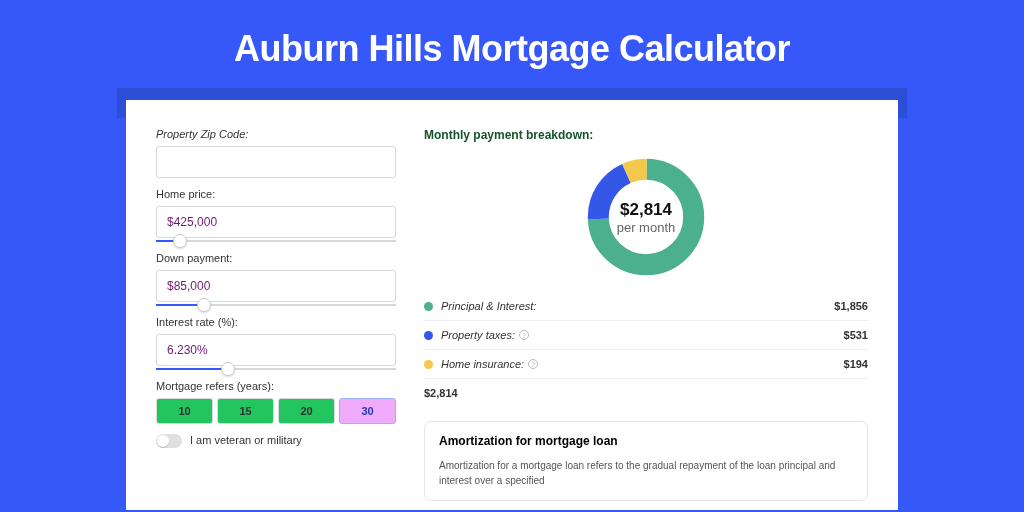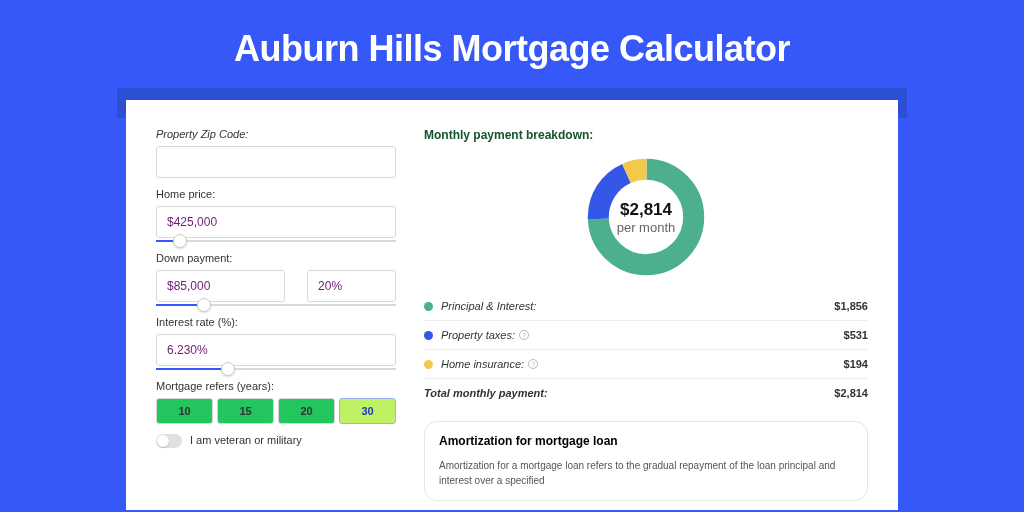--- a/index.html
+++ b/index.html
@@ -95,21 +95,21 @@
     background: #22c55e;
     font-size: 11px;
     padding: 6px 0;
     text-align: center;
     border-radius: 3px;
     cursor: pointer;
     font-weight: 600;
     color: #333;
   }
   .period-btn.active {
-    background: #bef264;
+    background: #f0abfc;
     border-color: #98b1fa;
     color: #1f3bb3;
   }
   .toggle-row {
     display: flex;
     align-items: flex-start;
     gap: 8px;
     margin-top: 10px;
   }
   .toggle {
@@ -189,21 +189,21 @@
     border: 1px solid #bbb;
     border-radius: 50%;
     font-size: 7px;
     color: #bbb;
     display: inline-flex;
     align-items: center;
     justify-content: center;
   }
   .amort-box {
     border: 1px solid #e5e5e5;
-    border-radius: 13px;
+    border-radius: 7px;
     margin-top: 14px;
     padding: 12px 14px;
   }
   .amort-title {
     font-size: 12px;
     font-weight: 700;
     margin-bottom: 10px;
   }
   .amort-text {
     font-size: 10px;
@@ -226,21 +226,20 @@
     <div class="field-label">Home price:</div>
     <input class="text-input" value="$425,000" style="">
     <div class="slider-track">
       <div class="slider-fill" style="width:10%"></div>
       <div class="slider-thumb" style="left:10%"></div>
     </div>
 
     <div class="field-label">Down payment:</div>
     <div class="row2">
       <input class="text-input" value="$85,000" style="">
-      <input class="text-input" value="20%" style="">
     </div>
     <div class="slider-track">
       <div class="slider-fill" style="width:20%"></div>
       <div class="slider-thumb" style="left:20%"></div>
     </div>
 
     <div class="field-label">Interest rate (%):</div>
     <input class="text-input" value="6.230%" style="">
     <div class="slider-track">
       <div class="slider-fill" style="width:30%"></div>
@@ -293,21 +292,20 @@
     </div>
     <div class="line">
       <span class="dot" style="background:#f2c94c"></span>
       <span class="line-label">
         <span>Home insurance:</span>
         <span class="info-ic">?</span>
       </span>
       <span class="line-val">$194</span>
     </div>
     <div class="line total">
-      <span class="line-label">Total monthly payment:</span>
       <span class="line-val">$2,814</span>
     </div>
 
     <div class="amort-box">
       <div class="amort-title">Amortization for mortgage loan</div>
       <div class="amort-text">Amortization for a mortgage loan refers to the gradual repayment of the loan principal and interest over a specified</div>
     </div>
   </div>
 </div>
 

